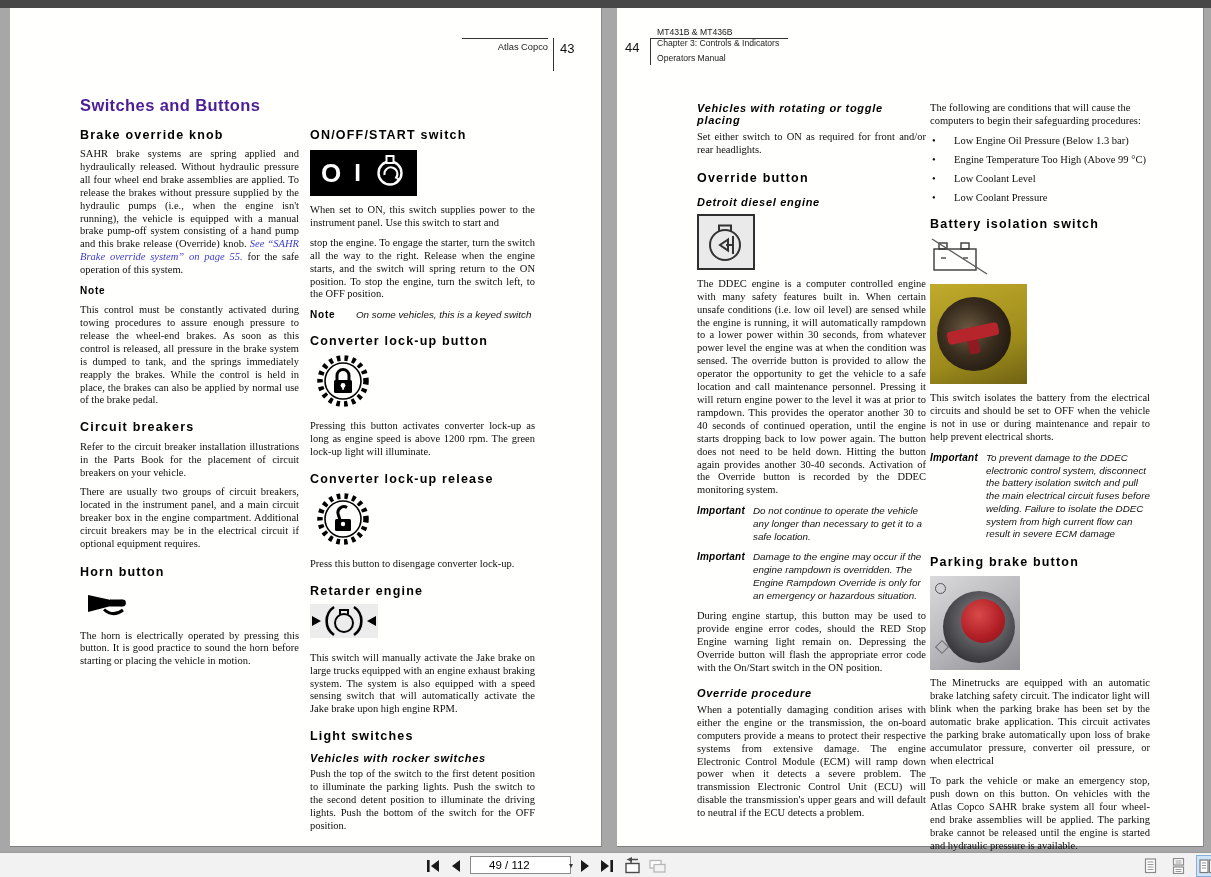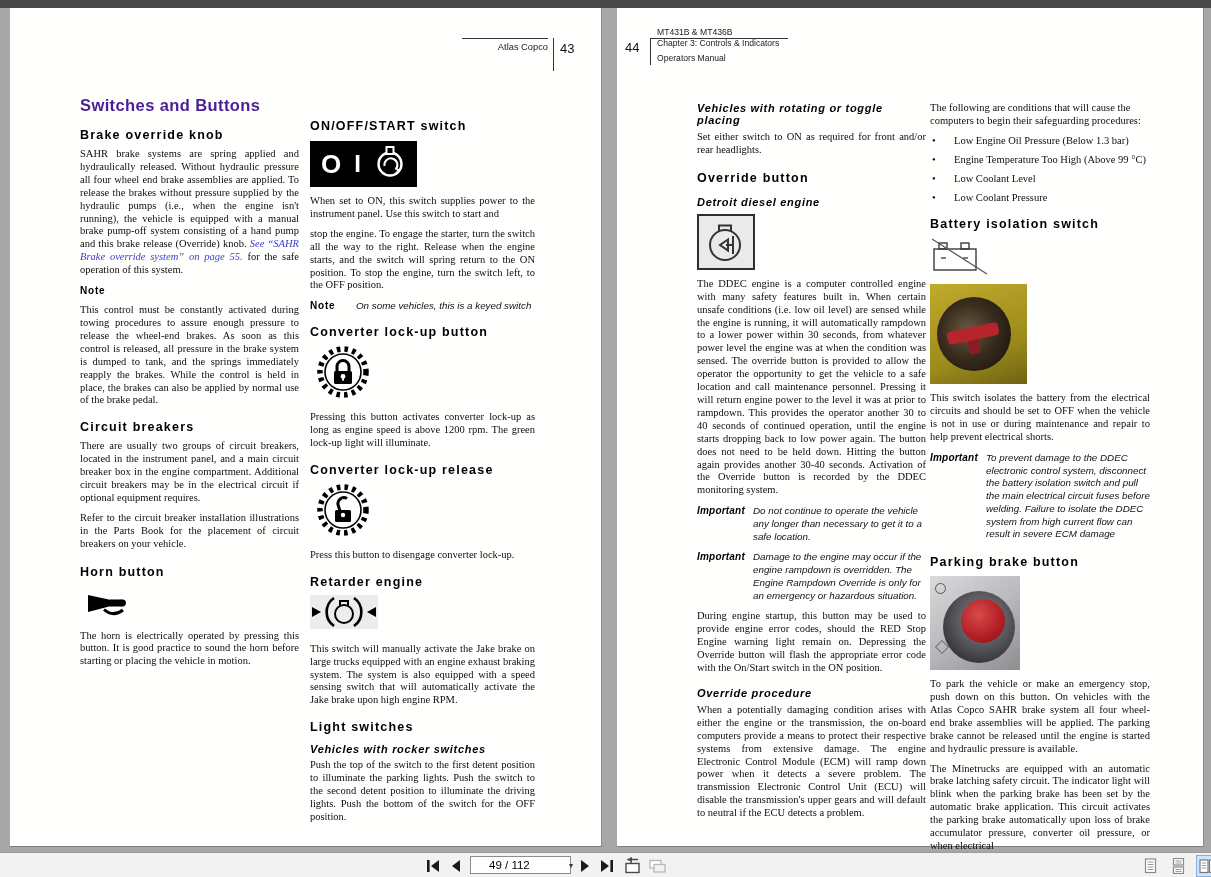--- a/index.html
+++ b/index.html
@@ -81,36 +81,36 @@
 
   <div class="abs" style="left:70px;top:120px;width:219px;">
     <div class="h2">Brake override knob</div>
     <div class="p" style="margin-top:6px;"><span>SAHR brake systems are spring applied and hydraulically released. Without hydraulic pressure all four wheel end brake assemblies are applied. To release the brakes without pressure supplied by the hydraulic pumps (i.e., when the engine isn't running), the vehicle is equipped with a manual brake pump-off system consisting of a hand pump and this brake release (Override) knob. </span><span class="xref">See “SAHR Brake override system” on page 55.</span><span> for the safe operation of this system.</span></div>
     <div class="nb">
       <span class="lb">Note</span>
     </div>
     <div class="p" style="margin-top:8px;">This control must be constantly activated during towing procedures to assure enough pressure to release the wheel-end brakes. As soon as this control is released, all pressure in the brake system is dumped to tank, and the springs immediately reapply the brakes. While the control is held in place, the brakes can also be applied by normal use of the brake pedal.</div>
 
     <div class="h2" style="margin-top:13px;">Circuit breakers</div>
+    <div class="p" style="margin-top:7px;">Refer to the circuit breaker installation illustrations in the Parts Book for the placement of circuit breakers on your vehicle.</div>
     <div class="p" style="margin-top:6px;">There are usually two groups of circuit breakers, located in the instrument panel, and a main circuit breaker box in the engine compartment. Additional circuit breakers may be in the electrical circuit if optional equipment requires.</div>
-    <div class="p" style="margin-top:7px;">Refer to the circuit breaker installation illustrations in the Parts Book for the placement of circuit breakers on your vehicle.</div>
 
     <div class="h2" style="margin-top:14px;">Horn button</div>
     <div style="margin-top:9px;margin-left:5px;">
       <svg width="46" height="30" viewBox="0 0 46 30">
         <path d="M3 7 L26 12 V18 L3 24 Z" fill="#000"></path>
         <rect x="25" y="11.5" width="12" height="7" fill="#000"></rect>
         <circle cx="37.5" cy="15" r="3.4" fill="#000"></circle>
         <path d="M19 21.5 q9 8 19 0.5" stroke="#000" stroke-width="3" fill="none"></path>
       </svg>
     </div>
     <div class="p" style="margin-top:8px;">The horn is electrically operated by pressing this button. It is good practice to sound the horn before starting or placing the vehicle in motion.</div>
   </div>
 
-  <div class="abs" style="left:300px;top:111px;width:225px;">
+  <div class="abs" style="left:300px;top:120px;width:225px;">
     <div class="h2">ON/OFF/START switch</div>
     <div class="switchbox" style="margin-top:8px;">
       <span class="g-o">O</span>
       <span class="g-i">I</span>
       <span>
         <svg width="32" height="34" viewBox="0 0 32 34">
           <circle cx="16" cy="19" r="11.5" fill="none" stroke="#fff" stroke-width="2.4"></circle>
           <rect x="12.5" y="2" width="7" height="7" fill="#000" stroke="#fff" stroke-width="2"></rect>
           <path d="M10.5 21 a6.5 6.5 0 1 1 11 3.5" fill="none" stroke="#fff" stroke-width="2"></path>
           <path d="M22.5 27 l4 -1 l-3 -3 Z" fill="#fff"></path>
@@ -247,22 +247,22 @@
       <span class="tx">To prevent damage to the DDEC electronic control system, disconnect the battery isolation switch and pull the main electrical circuit fuses before welding. Failure to isolate the DDEC system from high current flow can result in severe ECM damage</span>
     </div>
 
     <div class="h2" style="margin-top:14px;">Parking brake button</div>
     <div class="photo-park" style="margin-top:7px;">
       <div class="pk-glyph1"></div>
       <div class="pk-glyph2"></div>
       <div class="pk-ring"></div>
       <div class="pk-red"></div>
     </div>
+    <div class="p" style="margin-top:7px;">The Minetrucks are equipped with an automatic brake latching safety circuit. The indicator light will blink when the parking brake has been set by the automatic brake application. This circuit activates the parking brake automatically upon loss of brake accumulator pressure, converter oil pressure, or when electrical</div>
     <div class="p" style="margin-top:8px;">To park the vehicle or make an emergency stop, push down on this button. On vehicles with the Atlas Copco SAHR brake system all four wheel-end brake assemblies will be applied. The parking brake cannot be released until the engine is started and hydraulic pressure is available.</div>
-    <div class="p" style="margin-top:7px;">The Minetrucks are equipped with an automatic brake latching safety circuit. The indicator light will blink when the parking brake has been set by the automatic brake application. This circuit activates the parking brake automatically upon loss of brake accumulator pressure, converter oil pressure, or when electrical</div>
   </div>
 </div>
 
 <div class="toolbar">
   <div class="tbtn" style="left:424px;">
     <svg width="16" height="14" viewBox="0 0 16 14">
       <rect x="2" y="1" width="2.6" height="12" fill="#1a1a1a"></rect>
         <path d="M14 1 L6 7 L14 13 Z" fill="#1a1a1a"></path>
     </svg>
   </div>

